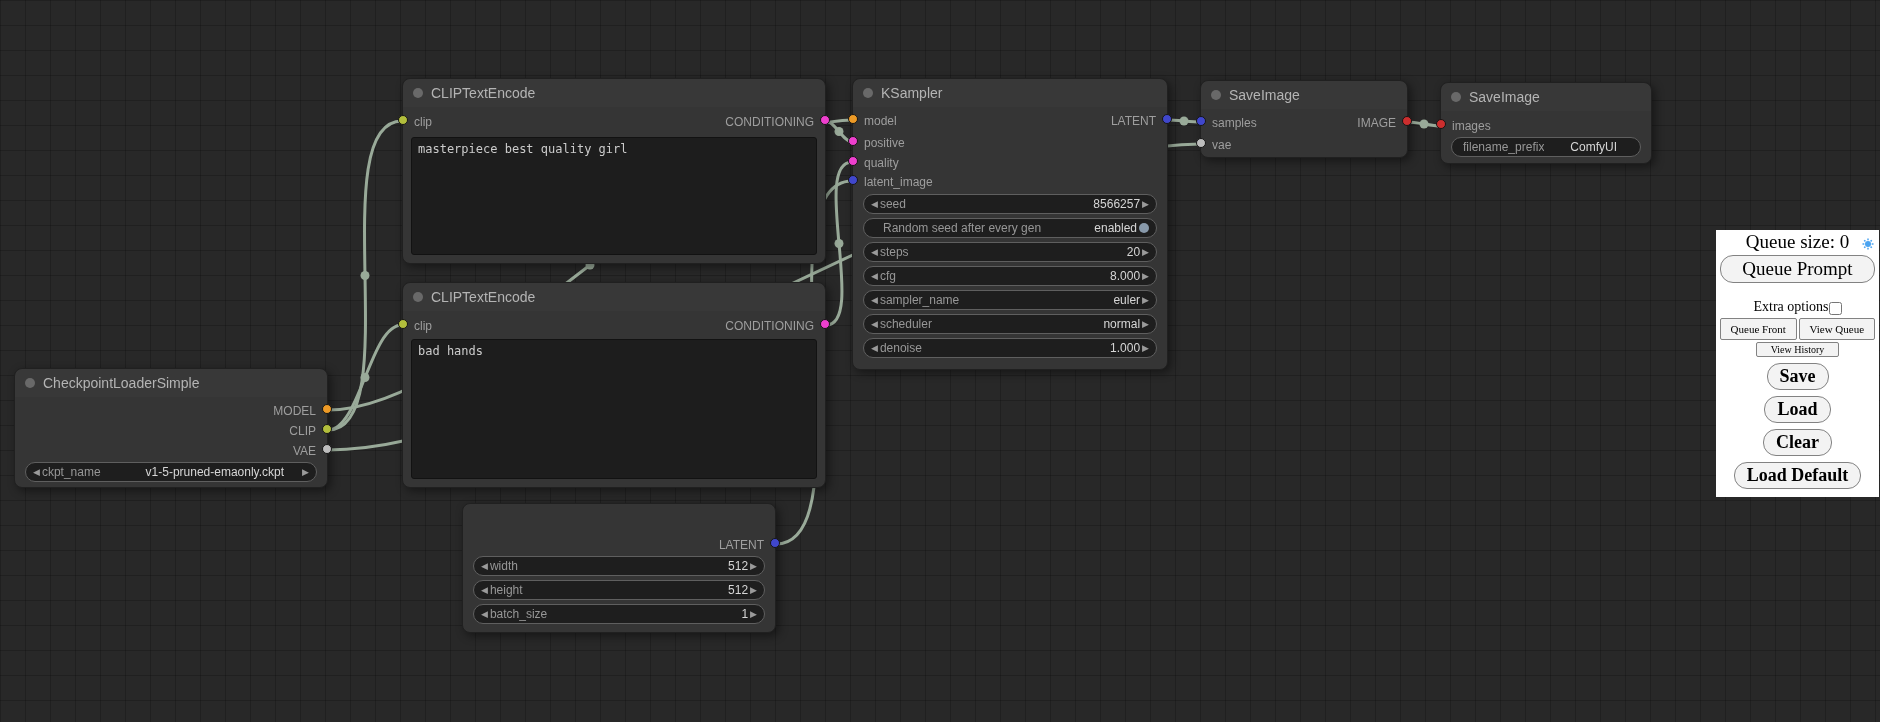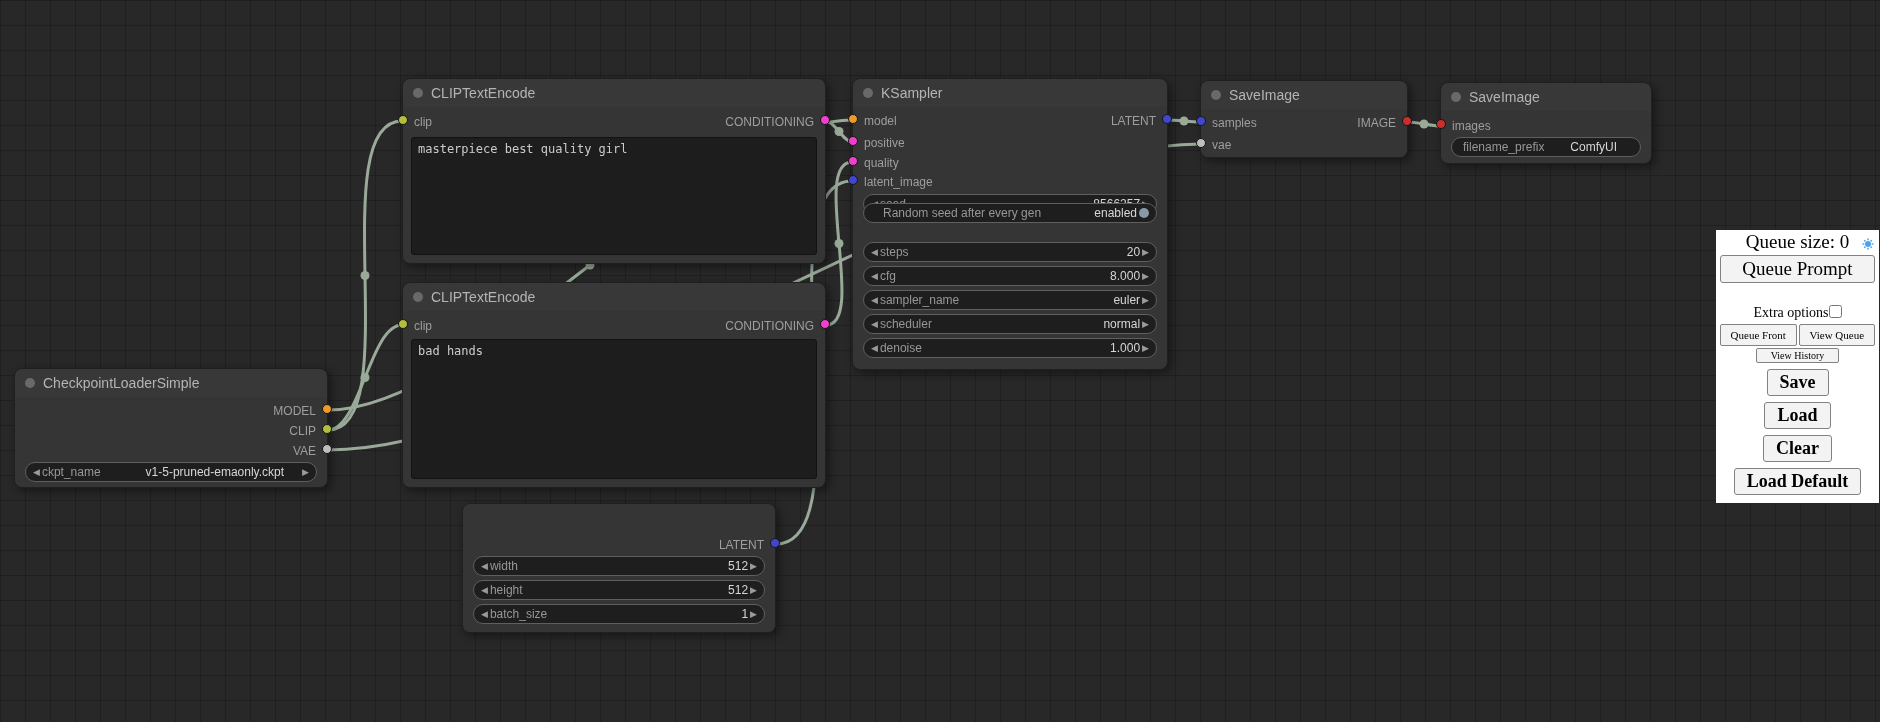--- a/index.html
+++ b/index.html
@@ -67,25 +67,25 @@
     position:absolute;left:1716px;top:230px;width:163px;z-index:3;
     background:#ffffff;color:#000;
     display:flex;flex-direction:column;align-items:center;
     padding:3px 4px 8px;box-sizing:border-box;
     font-family:"Liberation Serif", serif;
   }
   .queue-size-row{width:100%;text-align:center;font-size:19px;line-height:18px;position:relative;}
   .settings-ico{position:absolute;right:1px;top:2px;cursor:pointer;}
   .btn{
     font-family:"Liberation Serif", serif;
-    background:#f3f3f3;border:1px solid #828282;border-radius:3px;
+    background:#f3f3f3;border:1px solid #828282;border-radius:13px;
     color:#000;cursor:pointer;
   }
   .btn-queue{width:100%;font-size:19px;padding:2px 0;margin:4px 0 2px;}
-  .extra-row{display:flex;align-items:flex-start;font-size:14px;margin:20px 0 3px;}
+  .extra-row{display:flex;align-items:flex-end;font-size:14px;margin:14px 0 3px;}
   .extra-row input{width:13px;height:13px;margin:0;}
   .smallrow{display:flex;width:100%;gap:2px;}
   .btn-small{flex:1;font-size:11px;padding:4px 0;border-radius:2px;}
   .btn-history{font-size:10px;padding:1px 14px;border-radius:2px;margin-top:2px;}
   .btn-big{font-size:18px;padding:2px 12px;margin-top:6px;font-weight:bold;}
 </style>
 </head>
 <body>
 
 <svg id="wires">
@@ -191,21 +191,21 @@
     <span>LATENT</span>
     <span class="dot" style="background-color: rgb(64, 71, 204);"></span>
   </div>
 
   <div class="widget" style="top:115px;">
     <span class="arr">◀</span>
     <span class="wlabel">seed</span>
     <span class="wvalue">8566257</span>
     <span class="arr">▶</span>
   </div>
-  <div class="widget" style="top:124px;">
+  <div class="widget" style="top:139px;">
     <span class="wlabel" style="margin-left:12px;">Random seed after every gen</span>
     <span class="wvalue">enabled</span>
     <span class="toggledot" style="background-color: rgb(136, 153, 170);"></span>
   </div>
   <div class="widget" style="top:163px;">
     <span class="arr">◀</span>
     <span class="wlabel">steps</span>
     <span class="wvalue">20</span>
     <span class="arr">▶</span>
   </div>

